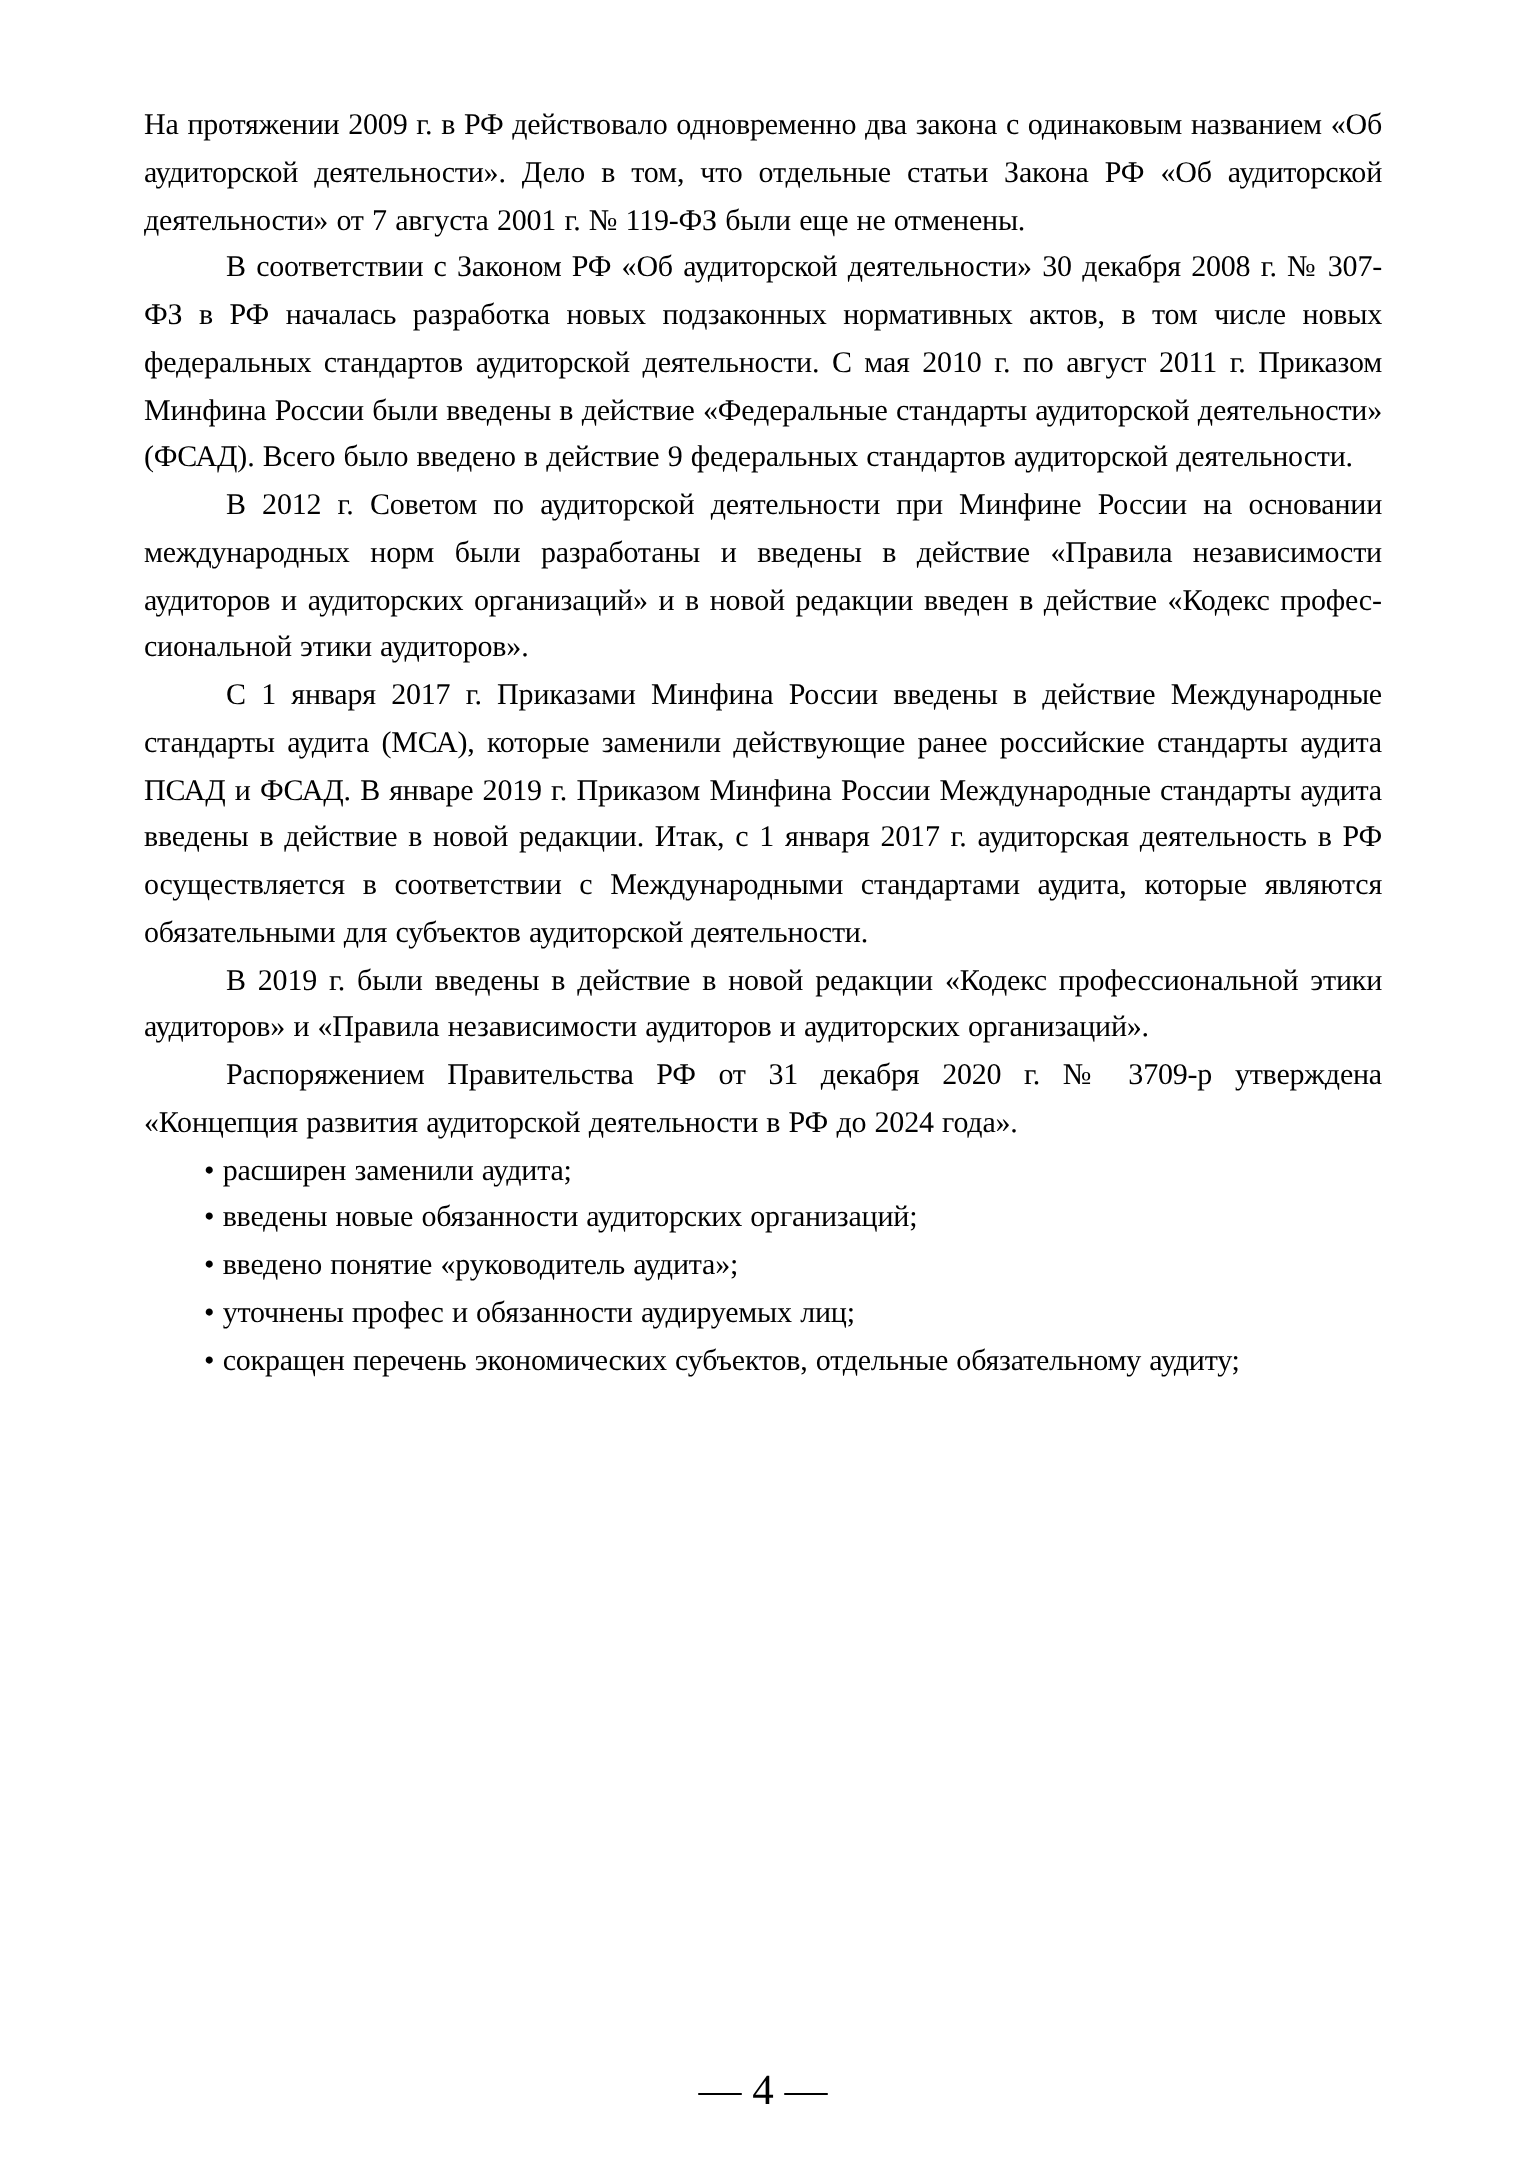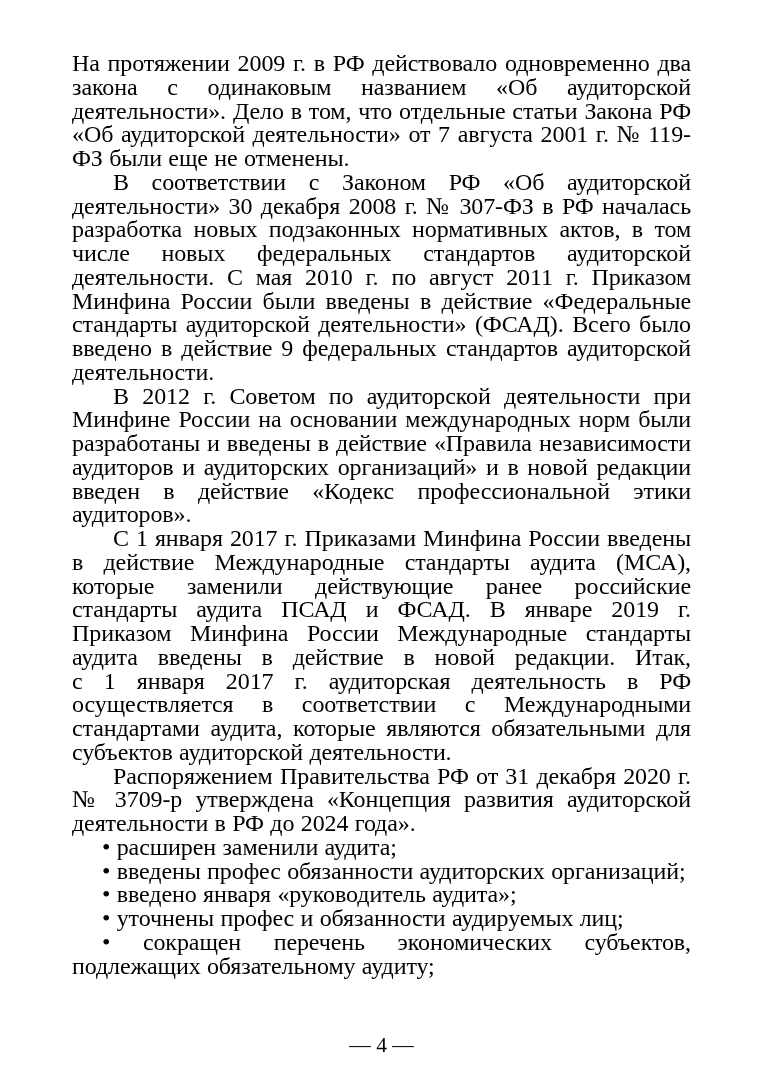--- a/index.html
+++ b/index.html
@@ -19,21 +19,21 @@
   }
   .text-block {
     position: absolute;
     top: 52px;
     left: 72px;
     width: 619px;
   }
   .para {
     margin: 0;
     padding: 0;
-    font-size: 24px;
+    font-size: 15px;
     line-height: 23.75px;
     text-align: justify;
     text-indent: 41px;
     letter-spacing: -0.1px;
     word-spacing: 0.5px;
     color: #000000;
   }
   .para.no-indent {
     text-indent: 0;
   }
@@ -56,23 +56,24 @@
 </style>
 </head>
 <body>
 
 <div class="page">
   <div class="text-block">
     <p class="para no-indent">На протяжении 2009&nbsp;г. в РФ действовало одновременно два закона с одинаковым названием «Об аудиторской деятельности». Дело в том, что отдельные статьи Закона РФ «Об аудиторской деятельности» от 7&nbsp;августа 2001&nbsp;г. №&nbsp;119-ФЗ были еще не отменены.</p>
     <p class="para">В соответствии с Законом РФ «Об аудиторской деятельности» 30&nbsp;декабря 2008&nbsp;г. №&nbsp;307-ФЗ в РФ началась разработка новых подза­конных нормативных актов, в том числе новых федеральных стан­дартов аудиторской деятельности. С&nbsp;мая 2010&nbsp;г. по август 2011&nbsp;г. Приказом Минфина России были введены в действие «Федеральные стандарты аудиторской деятельности» (ФСАД). Всего было введено в действие 9 федеральных стандартов аудиторской деятельности.</p>
     <p class="para">В&nbsp;2012&nbsp;г. Советом по аудиторской деятельности при Минфине России на основании международных норм были разработаны и вве­дены в действие «Правила независимости аудиторов и аудиторских организаций» и в новой редакции введен в действие «Кодекс профес­сиональной этики аудиторов».</p>
     <p class="para">С&nbsp;1&nbsp;января 2017&nbsp;г. Приказами Минфина России введены в дей­ствие Международные стандарты аудита (МСА), которые заменили действующие ранее российские стандарты аудита ПСАД и ФСАД. В&nbsp;январе 2019&nbsp;г. Приказом Минфина России Международные стан­дарты аудита введены в действие в новой редакции. Итак, с&nbsp;1&nbsp;января 2017&nbsp;г. аудиторская деятельность в РФ осуществляется в соответ­ствии с Международными стандартами аудита, которые являются обязательными для субъектов аудиторской деятельности.</p>
+    <p class="para">В&nbsp;2019&nbsp;г. были введены в действие в новой редакции «Кодекс профессиональной этики аудиторов» и «Правила независимости аудиторов и аудиторских организаций».</p>
     <p class="para">Распоряжением Правительства РФ от 31&nbsp;декабря 2020&nbsp;г. №&nbsp;3709-р утверждена «Концепция развития аудиторской деятельно­сти в РФ до 2024 года».</p>
 
     <p class="para bullet-item"><span class="bullet-glyph">•</span> <span>расширен заменили аудита;</span></p>
-    <p class="para bullet-item"><span class="bullet-glyph">•</span> <span>введены профес обязанности аудиторских организаций;</span></p>
-    <p class="para bullet-item"><span class="bullet-glyph">•</span> <span>введено января «руководитель аудита»;</span></p>
+    <p class="para bullet-item"><span class="bullet-glyph">•</span> <span>введены новые обязанности аудиторских организаций;</span></p>
+    <p class="para bullet-item"><span class="bullet-glyph">•</span> <span>введено понятие «руководитель аудита»;</span></p>
     <p class="para bullet-item"><span class="bullet-glyph">•</span> <span>уточнены профес и обязанности аудируемых лиц;</span></p>
-    <p class="para bullet-item"><span class="bullet-glyph">•</span> <span>сокращен перечень экономических субъектов, подлежащих обязательному аудиту;</span></p>
+    <p class="para bullet-item"><span class="bullet-glyph">•</span> <span>сокращен перечень экономических субъектов, отдельные обязательному аудиту;</span></p>
   </div>
 
   <div class="page-number">— 4 —</div>
 </div>
 
 </body></html>

